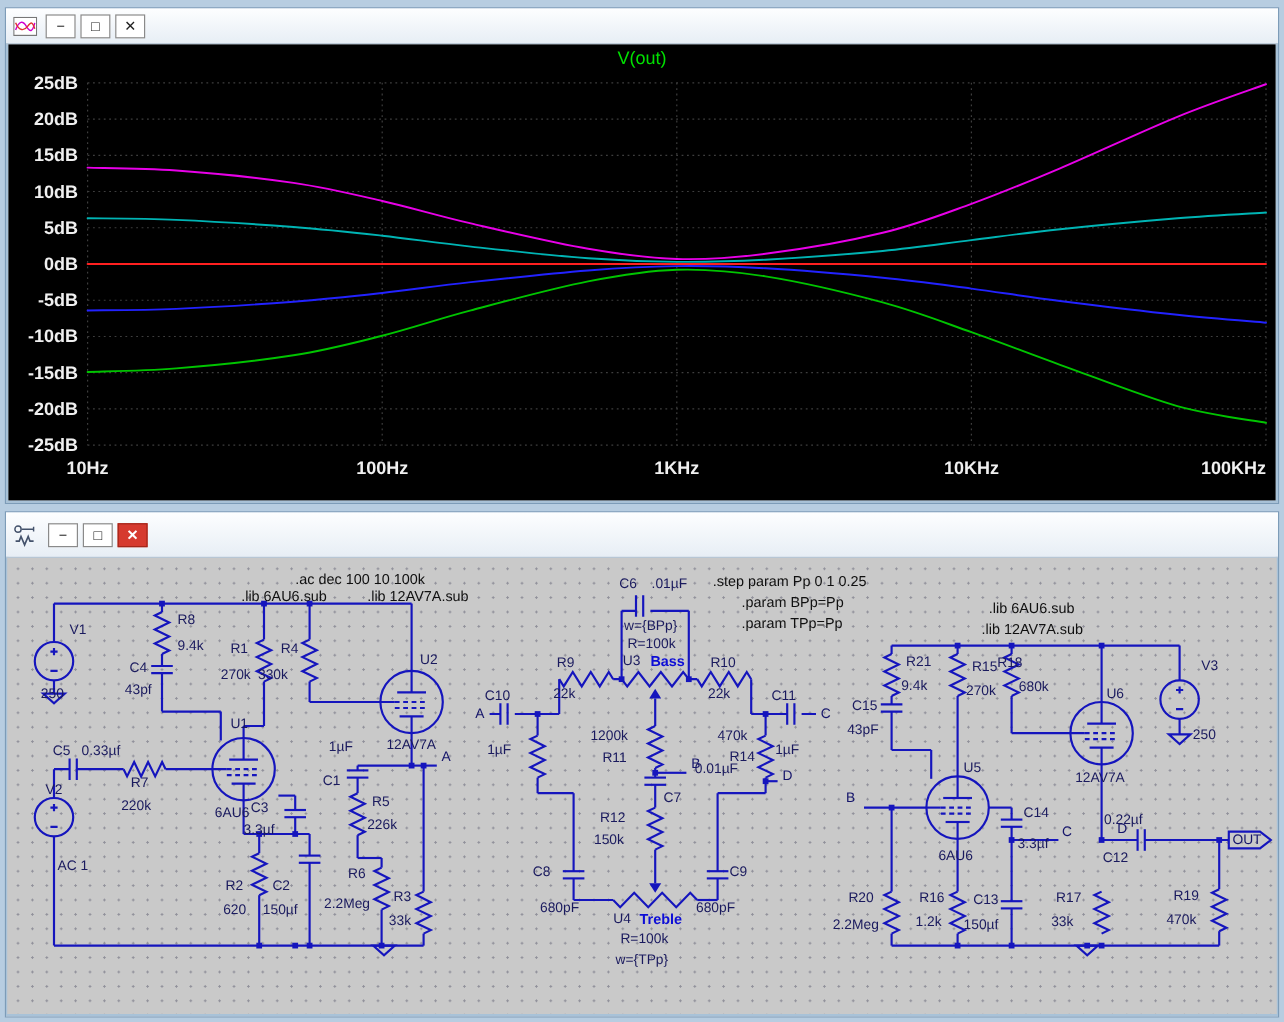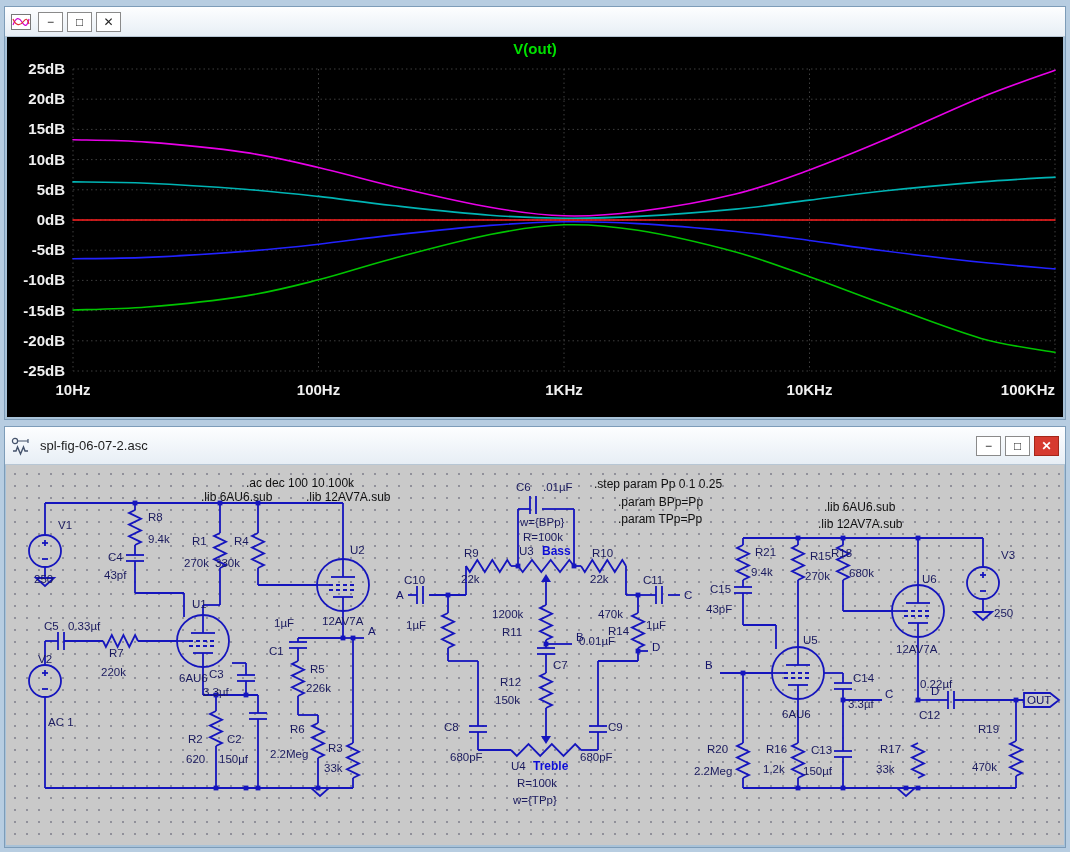--- a/index.html
+++ b/index.html
@@ -35,21 +35,21 @@
     box-sizing:border-box;cursor:default;user-select:none;
   }
   .win-btn.close-red{background:#d63a2f;border-color:#a32619;color:#fff;font-weight:bold;}
   
   #plot-content{
     position:relative;background:#000;
     width:1056px;height:380px;margin:0 auto;
   }
   #plot-title{
     height:24px;line-height:24px;text-align:center;
-    font-size:15px;font-weight:bold;
+    font-size:15px;font-weight:normal;
   }
   #plot-svg{display:block;}
   
   #schem-content{
     position:relative;width:1058px;height:380px;margin:0 auto;
     background-color:#c9c9c9;
     background-image:radial-gradient(circle,#90909a 0.9px,transparent 1px);
     background-size:12px 12px;
     background-position:3px 3px;
     overflow:hidden;
@@ -135,21 +135,20 @@
 
 <div class="window" style="left:4px;top:426px;width:1062px;height:422px;">
   <div class="titlebar" style="height:38px;">
     <span class="ticon" style="width:22px;height:20px;">
       <svg width="22" height="20" viewBox="0 0 22 20">
         <path d="M2 15 L5 15 L6.5 11 L9.5 18 L12.5 11 L14 15 L17 15" fill="none" stroke="#44526b" stroke-width="1.4"></path>
         <circle cx="4" cy="5" r="2.6" fill="none" stroke="#44526b" stroke-width="1.2"></circle>
         <path d="M7 5 L17 5 M17 3 L17 7" stroke="#44526b" stroke-width="1.2"></path>
       </svg>
     </span>
-    <span class="title-text title-active">spl-fig-06-07-2.asc</span>
     <span class="win-controls">
       <span class="win-btn">−</span>
       <span class="win-btn">□</span>
       <span class="win-btn close-red">✕</span>
     </span>
   </div>
   <div id="schem-content">
     <svg id="schem-svg" width="1058" height="380" viewBox="0 0 1058 380">
         <g stroke="#1515bd" stroke-width="1.8" fill="none">
           <line x1="39" y1="70" x2="39" y2="38"></line>
@@ -483,21 +482,21 @@
       <div class="slabel l" style="left: 797px; top: 175px;">U5</div>
       <div class="slabel l" style="left: 776px; top: 249px;">6AU6</div>
       <div class="slabel n" style="left: 699px; top: 200px;">B</div>
       <div class="slabel l" style="left: 847px; top: 213px;">C14</div>
       <div class="slabel l" style="left: 842px; top: 239px;">3.3µf</div>
       <div class="slabel n" style="left: 879px; top: 229px;">C</div>
       <div class="slabel l" style="left: 914px; top: 219px;">0.22µf</div>
       <div class="slabel n" style="left: 925px; top: 226px;">D</div>
       <div class="slabel l" style="left: 913px; top: 250px;">C12</div>
       <div class="slabel n" style="left: 1021px; top: 235px;">OUT</div>
-      <div class="slabel l" style="left: 972px; top: 264px;">R19</div>
+      <div class="slabel l" style="left: 972px; top: 282px;">R19</div>
       <div class="slabel l" style="left: 966px; top: 302px;">470k</div>
       <div class="slabel l" style="left: 701px; top: 284px;">R20</div>
       <div class="slabel l" style="left: 688px; top: 306px;">2.2Meg</div>
       <div class="slabel l" style="left: 760px; top: 284px;">R16</div>
       <div class="slabel l" style="left: 757px; top: 304px;">1.2k</div>
       <div class="slabel l" style="left: 805px; top: 285px;">C13</div>
       <div class="slabel l" style="left: 797px; top: 306px;">150µf</div>
       <div class="slabel l" style="left: 874px; top: 284px;">R17</div>
       <div class="slabel l" style="left: 870px; top: 304px;">33k</div>
     </div>

